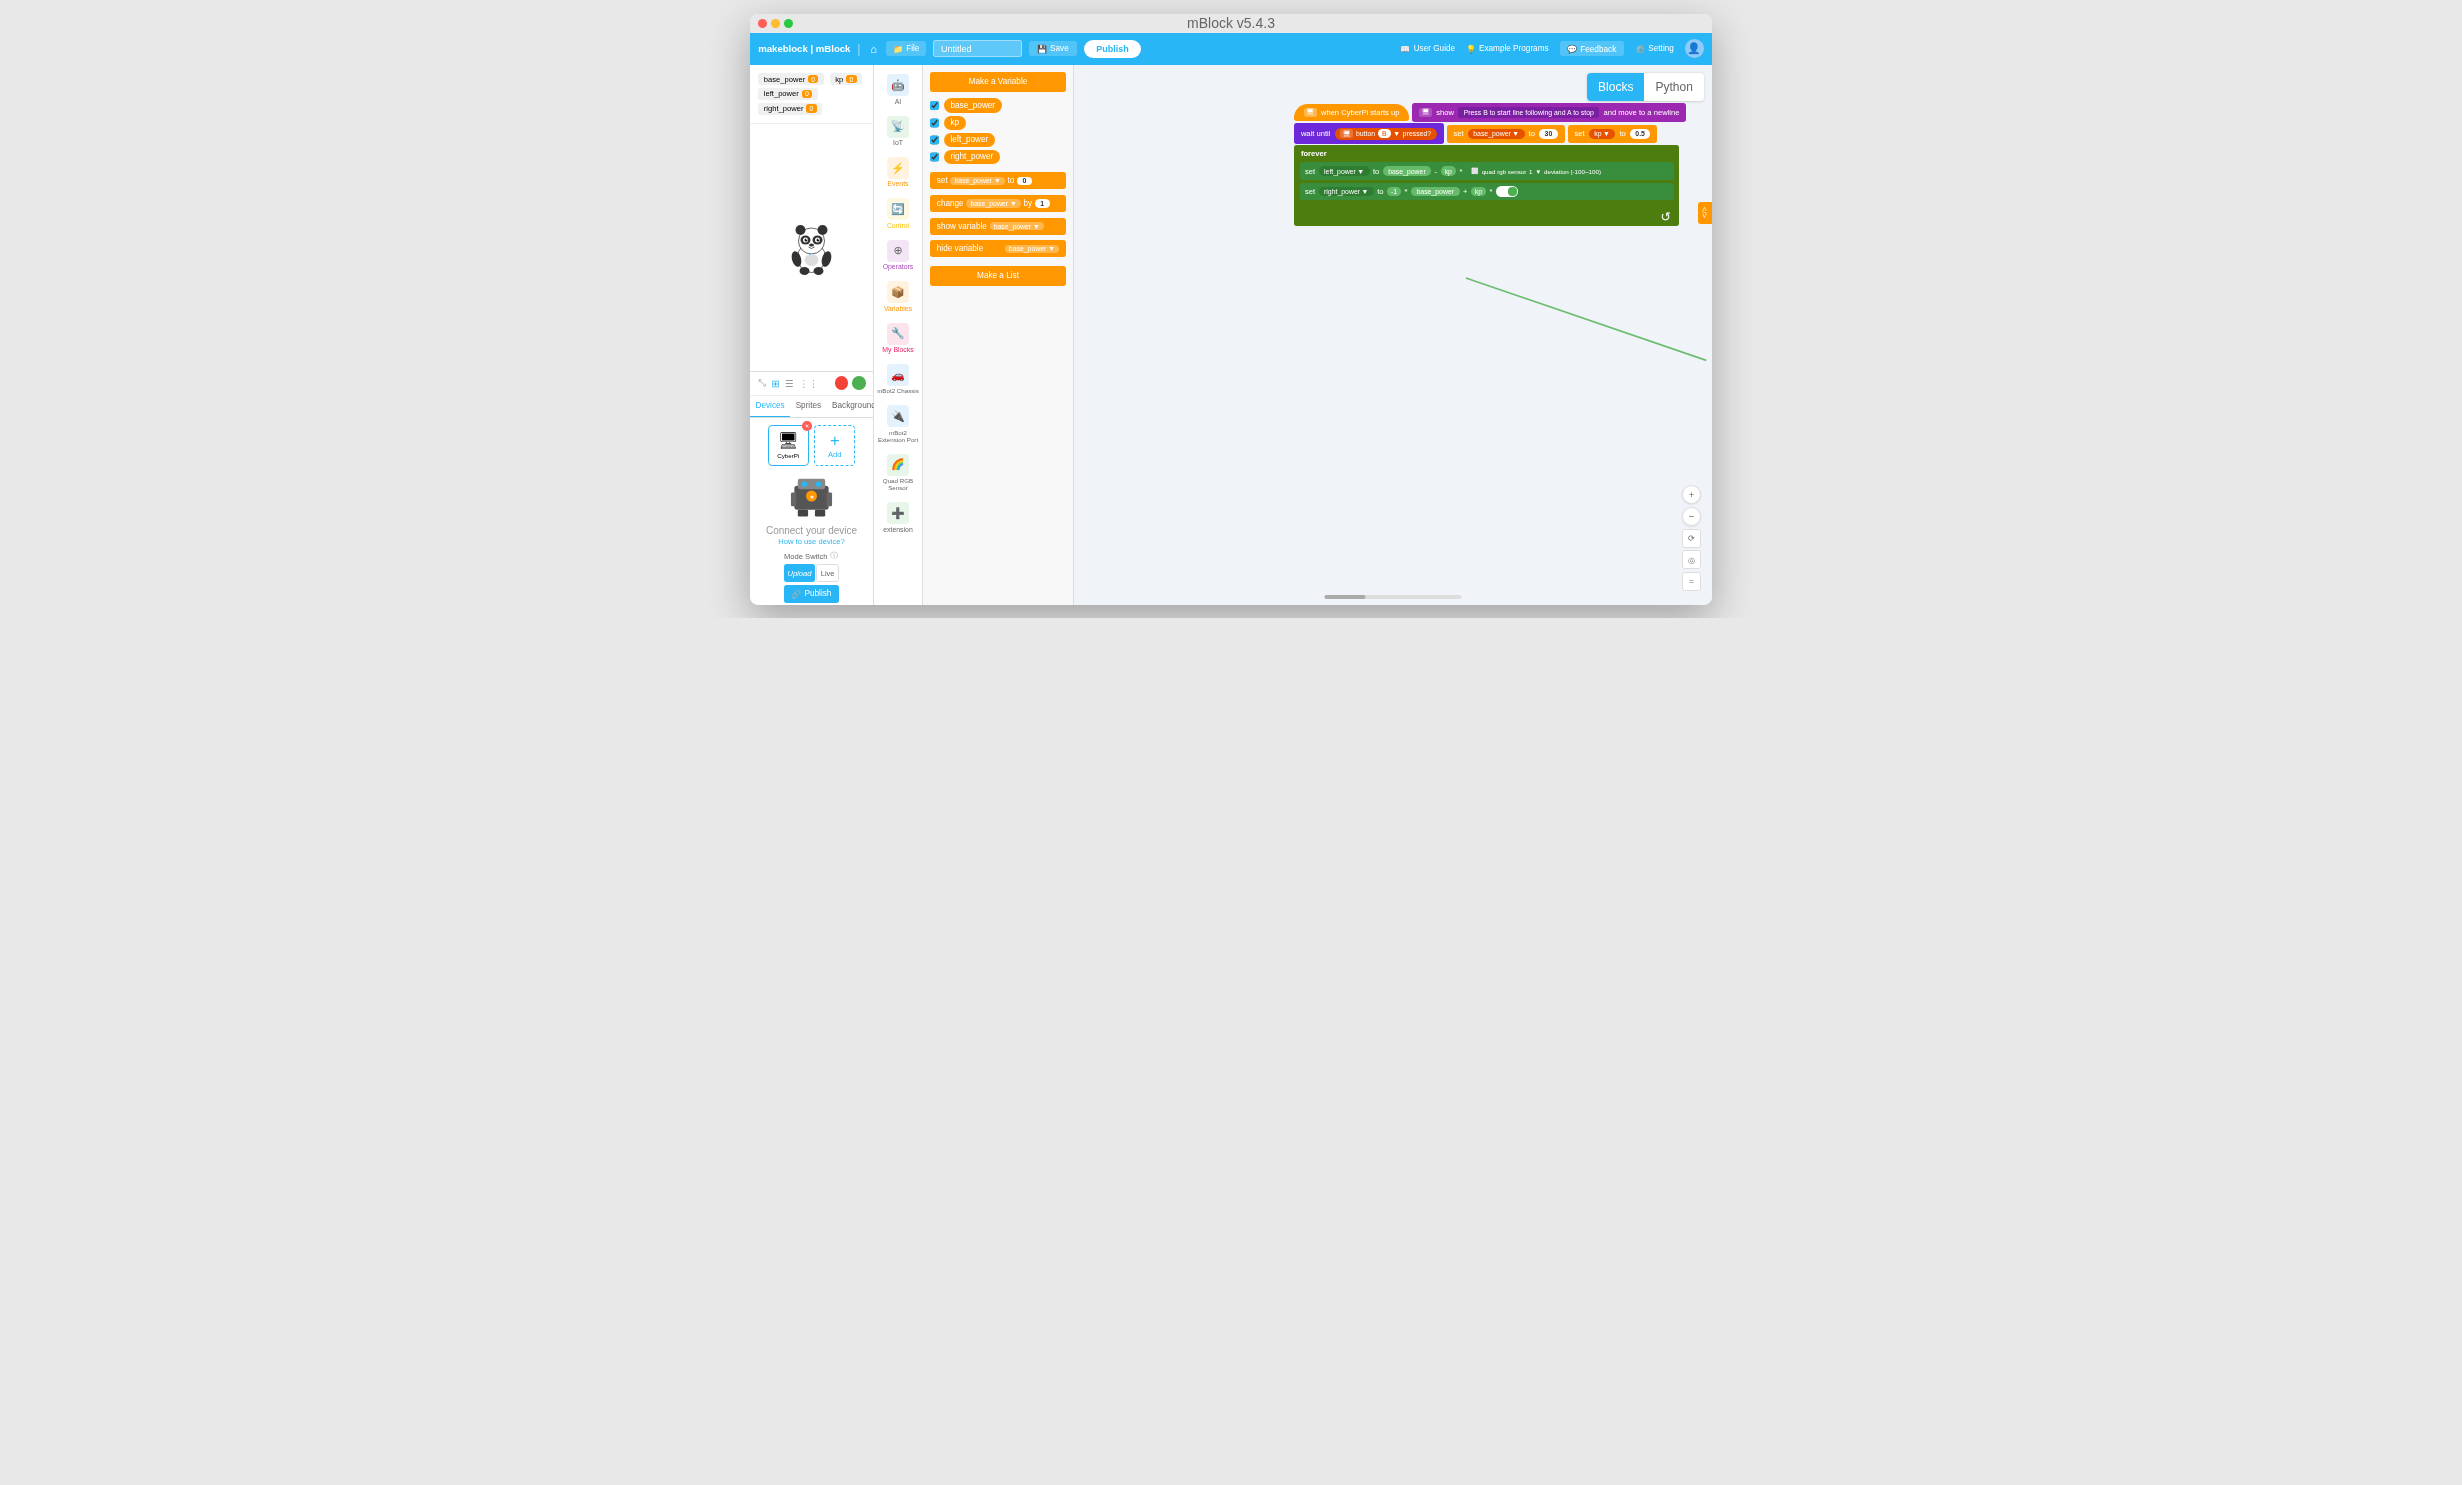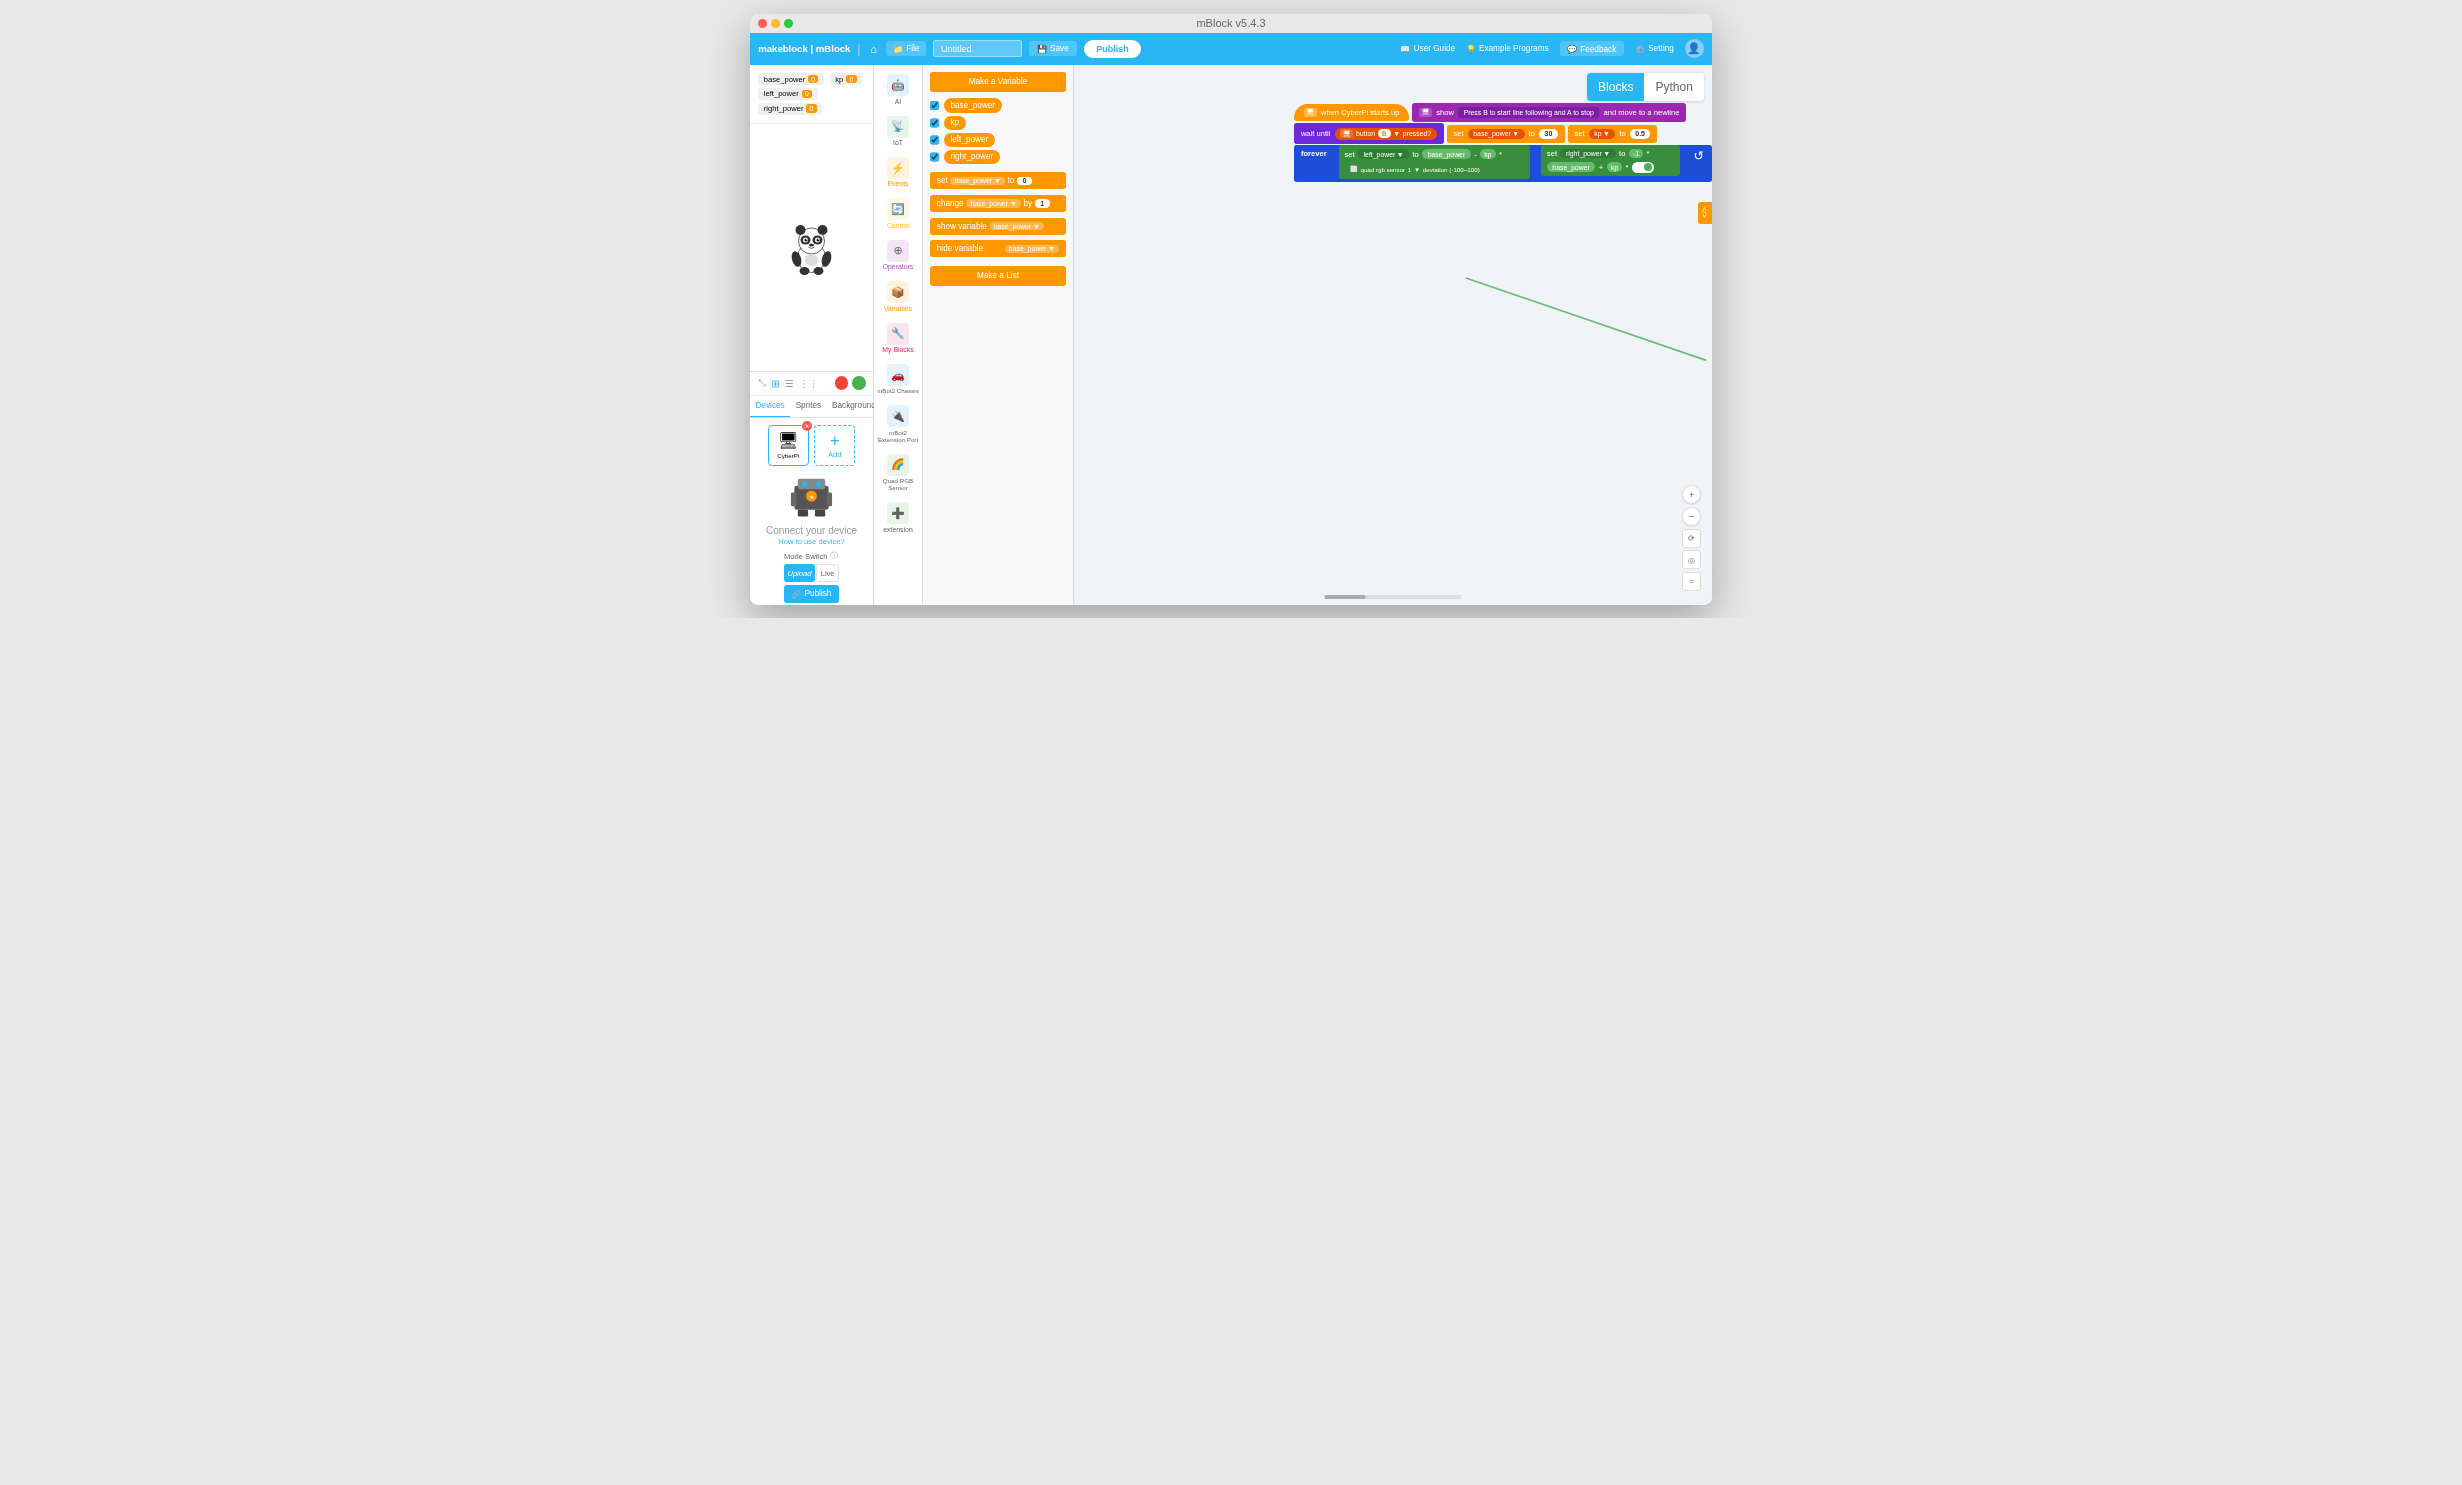--- a/index.html
+++ b/index.html
@@ -25,21 +25,21 @@
       align-items: center;
       padding: 0 8.2px;
       position: relative;
       flex-shrink: 0;
     }
     .traffic-lights { display: flex; gap: 4.1px; }
     .traffic-light { width: 9px; height: 9px; border-radius: 50%; }
     .tl-red { background: #ff5f57; }
     .tl-yellow { background: #febc2e; }
     .tl-green { background: #28c840; }
-    .title-text { position: absolute; left: 50%; transform: translateX(-50%); font-size: 11px; color: #666; }
+    .title-text { position: absolute; left: 50%; transform: translateX(-50%); font-size: 14px; color: #666; }
 
     
     .header {
       background: #29b6f6;
       height: 32px;
       display: flex;
       align-items: center;
       padding: 0 8.2px;
       gap: 6.9px;
       flex-shrink: 0;
@@ -652,21 +652,21 @@
           <span>set</span>
           <span style="background:#e65100;border-radius:6.9px;padding:1.4px 5.5px;font-size:6.9px;display:inline-flex;align-items:center;gap:1.4px;">
             <span>kp</span>
             <span>▼</span>
           </span>
           <span>to</span>
           <span style="background:white;color:#333;border-radius:6.9px;padding:1.4px 5.5px;font-size:6.9px;font-weight:bold;">0.5</span>
         </div>
 
         
-        <div style="background:#1d4ed8;border-radius:2.7px;display:inline-flex;flex-direction:row;color:white;font-size:7.6px;min-width:385px;">
+        <div style="background:#4d7c0f;border-radius:2.7px;display:inline-flex;flex-direction:column;color:white;font-size:7.6px;min-width:385px;">
           <div style="padding:4.1px 6.9px;font-weight:bold;">forever</div>
 
           <div style="margin:0 5.5px 2.7px;background:#388e3c;border-radius:2.7px;padding:3.4px 5.5px;display:flex;align-items:center;gap:3.4px;flex-wrap:wrap;">
             <span>set</span>
             <span style="background:#2e7d32;border-radius:6.9px;padding:1.4px 5.5px;font-size:6.9px;display:inline-flex;align-items:center;gap:1.4px;">
               <span>left_power</span>
               <span>▼</span>
             </span>
             <span>to</span>
 

